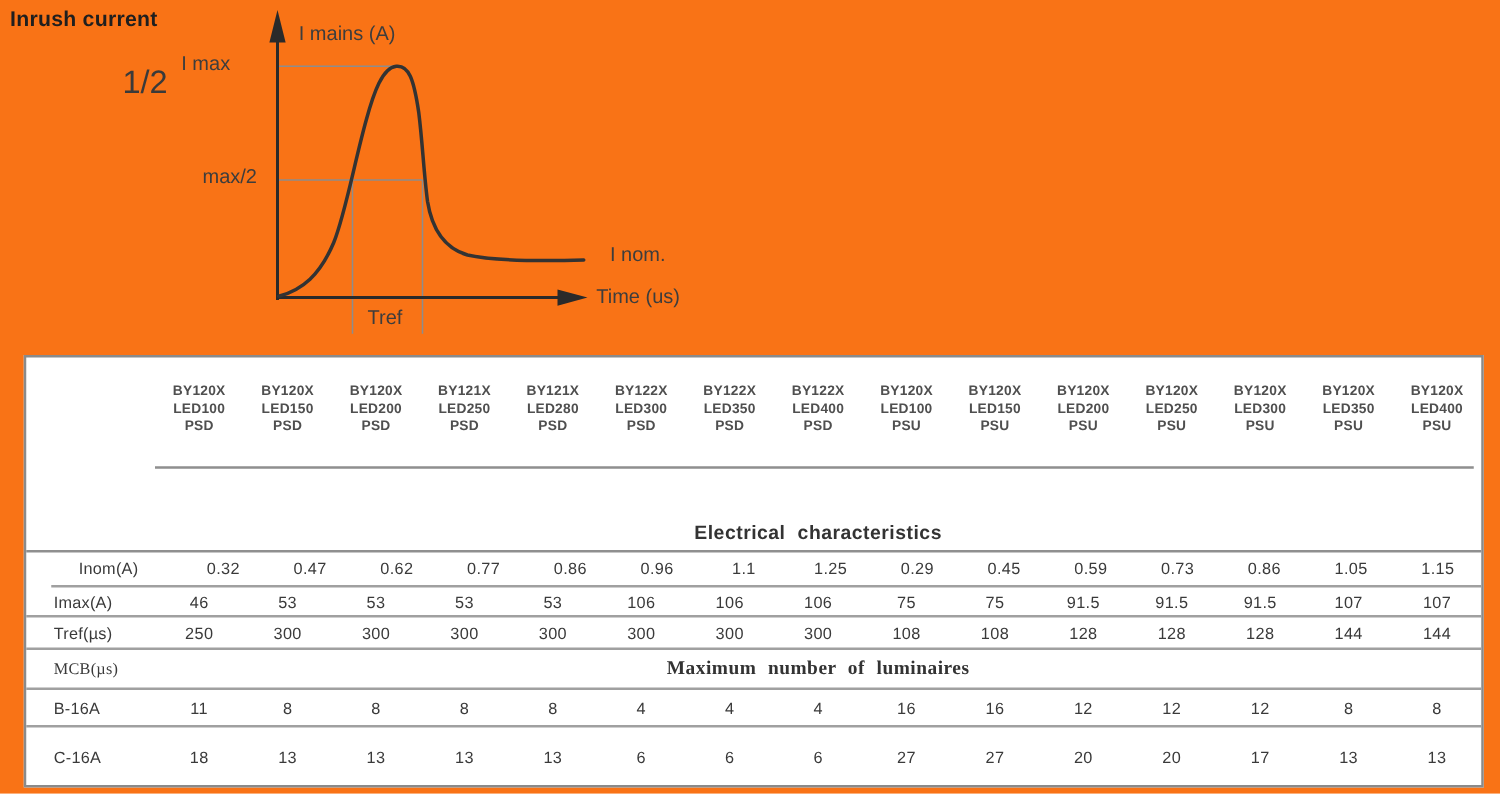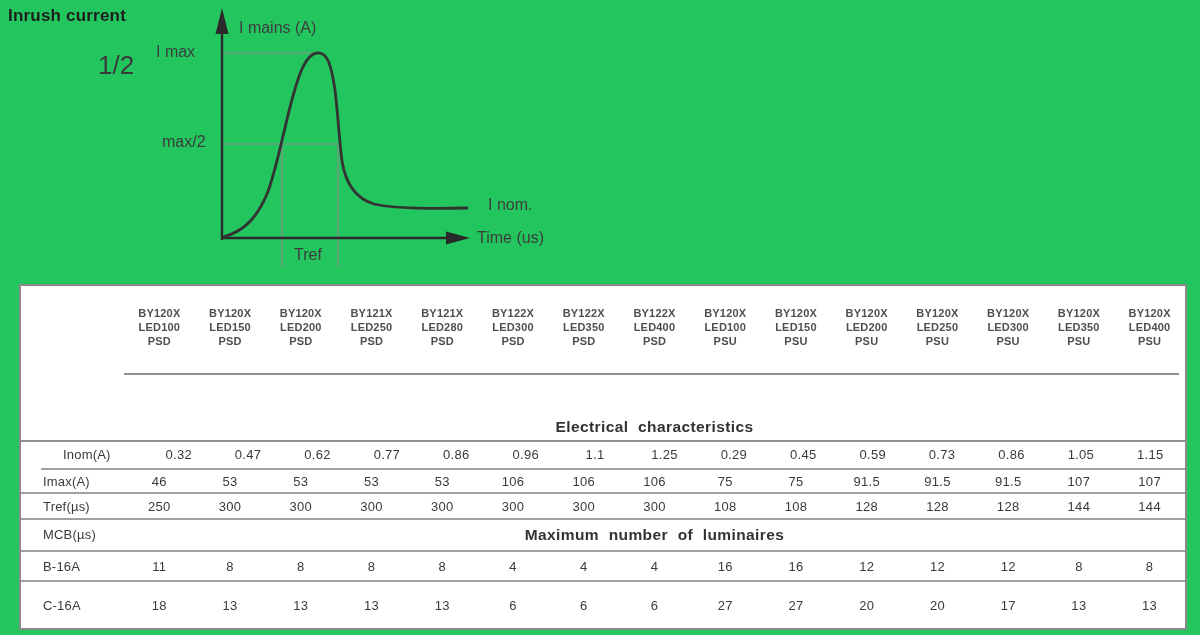--- a/index.html
+++ b/index.html
@@ -1,26 +1,26 @@
 <!DOCTYPE html>
 <html><head>
 <meta charset="utf-8">
 <style>
   html,body{margin:0;padding:0;background:#fff;}
-  .page{position:relative;width:1200px;height:635px;background:#22c55e;overflow:hidden;
+  .page{position:relative;width:1200px;height:635px;background:#f97316;overflow:hidden;
         font-family:"Liberation Sans", sans-serif;}
 
   
   .chart{position:absolute;left:0;top:0;width:600px;height:282px;}
   .chart svg{position:absolute;left:0;top:0;}
   .lbl{position:absolute;color:#3d3d3d;font-size:16px;white-space:nowrap;}
   .lbl-title{left:8px;top:6px;font-size:17px;font-weight:bold;color:#1f1f1f;letter-spacing:.2px;}
   .lbl-frac{left:98px;top:50px;font-size:26px;color:#3a3a3a;}
   .lbl-ymain{left:239px;top:19px;}
-  .lbl-imax{left:156px;top:43px;text-align:center;}
+  .lbl-imax{left:145px;top:43px;text-align:center;}
   .lbl-max2{left:162px;top:133px;}
   .lbl-inom{left:488px;top:196px;}
   .lbl-time{left:477px;top:229px;}
   .lbl-tref{left:294px;top:246px;}
 
   
   .tbl{position:absolute;left:19px;top:284px;width:1168px;height:346px;
        border:2px solid #8a8a8a;box-sizing:border-box;background:#fff;
        display:flex;flex-direction:column;}
   .thead{position:relative;display:grid;grid-template-columns:103px repeat(15,1fr);
@@ -30,21 +30,21 @@
   .head-underline{position:absolute;left:103px;right:6px;bottom:0;height:2px;background:#8f8f8f;}
 
   .section-elec{height:34px;box-sizing:border-box;display:flex;align-items:center;justify-content:center;
       padding-left:103px;border-bottom:2px solid #8f8f8f;margin-top:38px;}
   .section-txt{font-size:15.5px;font-weight:bold;color:#333;letter-spacing:.4px;word-spacing:5px;}
 
   .trow{display:grid;grid-template-columns:103px repeat(15,1fr);align-items:center;
         box-sizing:border-box;border-bottom:2px solid #a0a0a0;
         font-size:13px;color:#3a3a3a;}
   .r-inom{height:32px;margin-left:20px;} .r-imax{height:29px;} .r-tref{height:30px;}
-  .r-mcb{height:37px;}  .r-b16{height:36px;}  .r-c16{height:54px;border-bottom:none;}
+  .r-mcb{height:37px;font-family:Liberation Serif, serif;}  .r-b16{height:36px;}  .r-c16{height:54px;border-bottom:none;}
   .tl{padding-left:22px;text-align:left;letter-spacing:.2px;}
   .td{text-align:center;letter-spacing:.3px;}
   .mcb-span{grid-column:2 / -1;text-align:center;}
 </style>
 </head>
 <body>
 
 <div class="page">
 
   <div class="chart">

